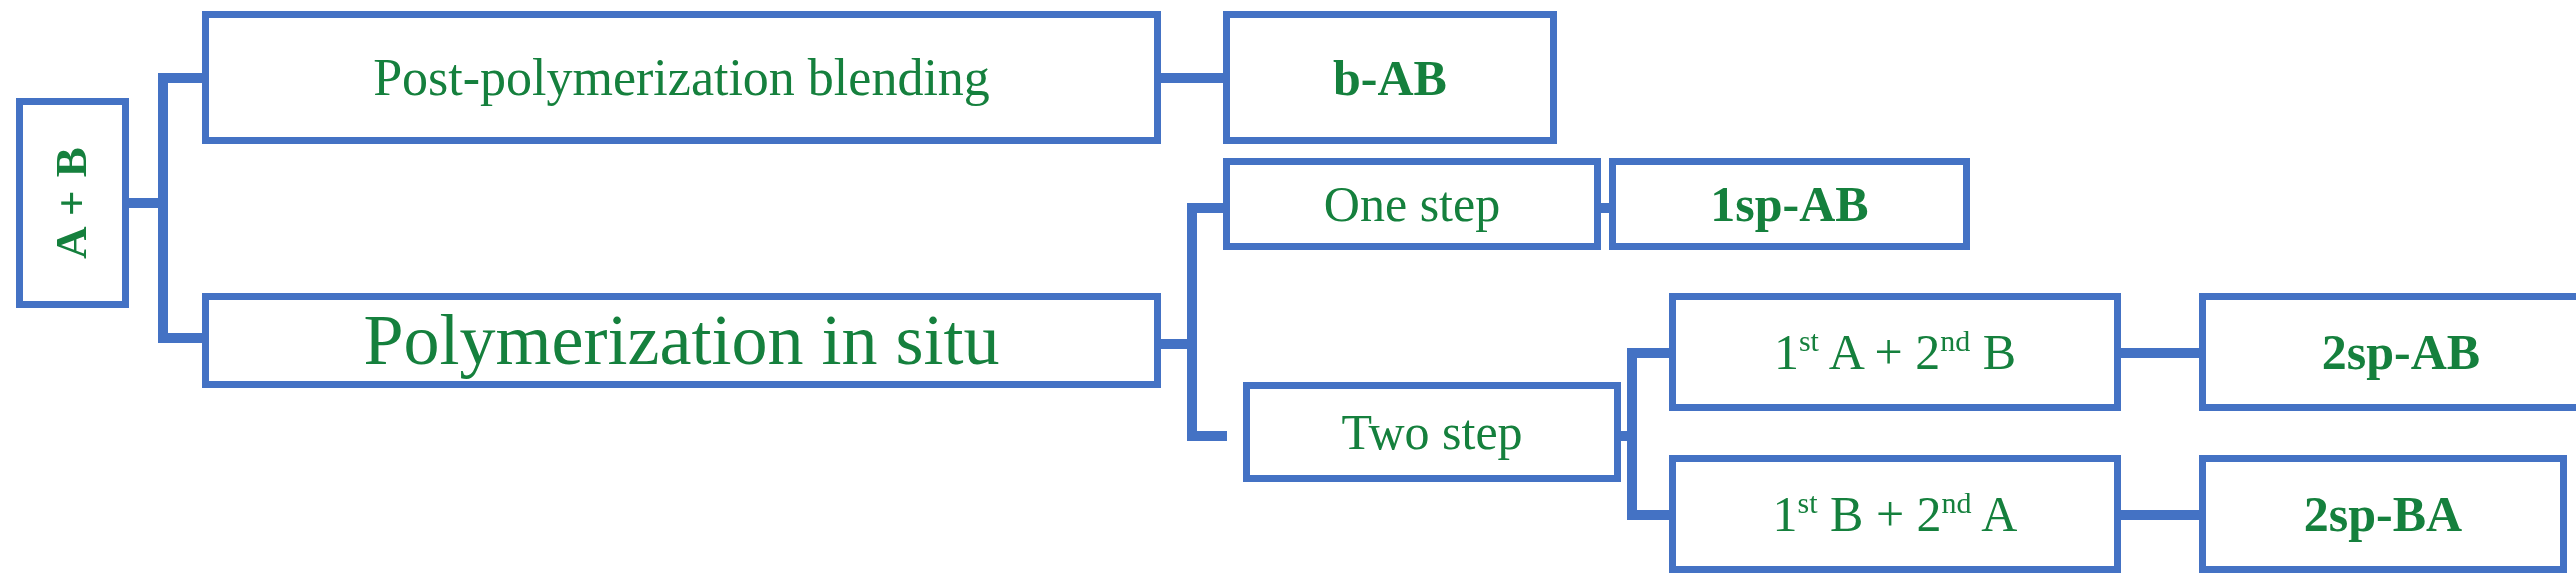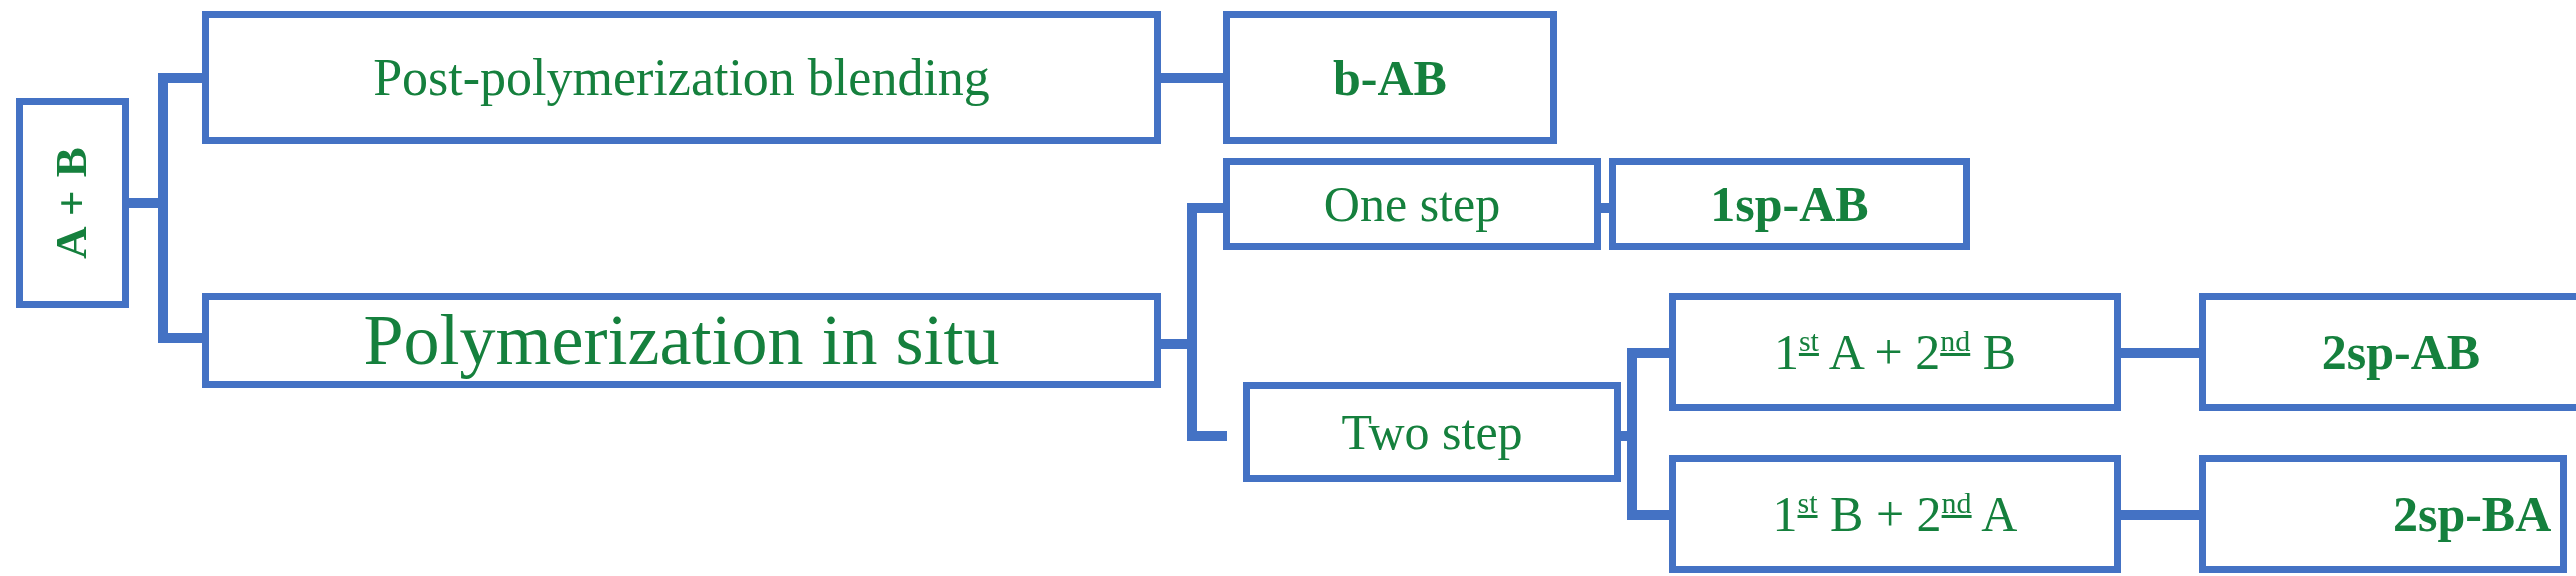--- a/index.html
+++ b/index.html
@@ -33,21 +33,20 @@
     display: block;
     padding: 0 8.7px;
   }
   .node.plain .txt { font-weight: 400; }
   .node.bold  .txt { font-weight: 700; }
 
   .node sup {
     font-size: 0.6em;
     vertical-align: super;
     line-height: 0;
-    text-decoration: underline;
   }
 
   
   .node.rot {
     border-width: 7px;
   }
   .node.rot .txt {
     transform: rotate(-90deg);
     transform-origin: center center;
     font-weight: 700;
@@ -123,18 +122,18 @@
   </div>
 
   <div class="node plain" style="left:1669px; top:455px; width:452px; height:118px; font-size:50px;">
     <span class="txt"><span>1</span><sup>st</sup><span> B + </span><span>2</span><sup>nd</sup><span> A</span></span>
   </div>
 
   <div class="node bold" style="left:2199px; top:293px; width:404px; height:118px; font-size:50px;">
     <span class="txt">2sp-AB</span>
   </div>
 
-  <div class="node bold" style="left:2199px; top:455px; width:368px; height:118px; font-size:50px;justify-content:flex-end;">
+  <div class="node bold" style="left:2199px; top:455px; width:368px; height:118px; font-size:50px;">
     <span class="txt">2sp-BA</span>
   </div>
 
 </div>
 
 
 </body></html>

